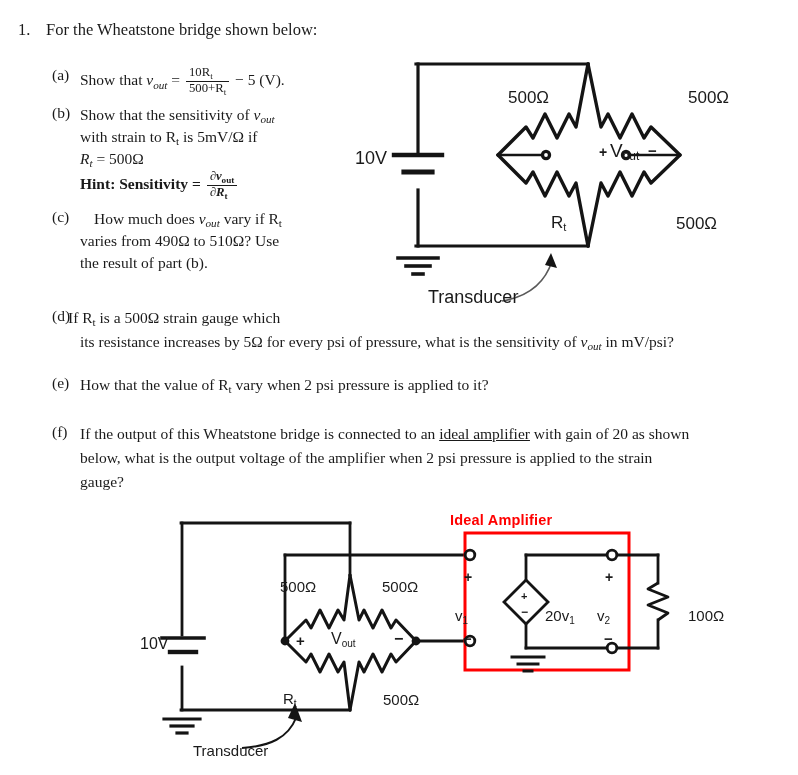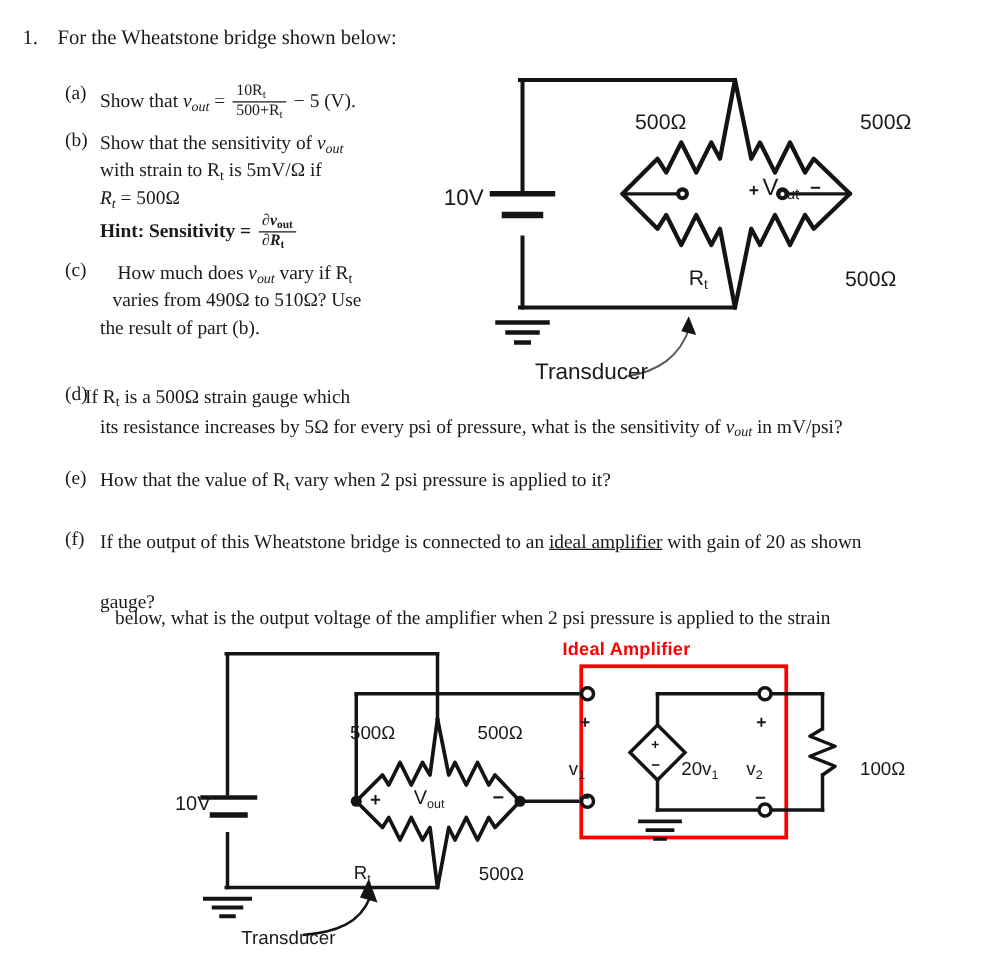--- a/index.html
+++ b/index.html
@@ -99,41 +99,41 @@
   <span class="frac" style="font-style:italic;">
     <span class="num"><span>∂v</span><span class="subn">out</span></span>
     <span class="den"><span>∂R</span><span class="subn">t</span></span>
   </span>
 </div>
 
 <span class="plabel" style="left:52px; top:208px;">(c)</span>
 <div class="ptext" style="left:80px; top:208px; width:255px;margin-left:14px;">
   <span>How much does </span><i class="v">v</i><span class="sub">out</span><span> vary if R</span><span class="subn">t</span>
 </div>
-<div class="ptext" style="left:80px; top:230px;margin-left:10px;">varies from 490Ω to 510Ω? Use</div>
+<div class="ptext" style="left:80px; top:230px;">varies from 490Ω to 510Ω? Use</div>
 <div class="ptext" style="left:80px; top:252px;">the result of part (b).</div>
 
 <span class="plabel" style="left:52px; top:307px;">(d)</span>
 <div class="ptext" style="left:68px; top:307px;">
   <span>If R</span><span class="subn">t</span><span> is a 500Ω strain gauge which</span>
 </div>
 <div class="ptext" style="left:80px; top:331px; width:700px;">
   <span>its resistance increases by 5Ω for every psi of pressure, what is the sensitivity of </span><i class="v">v</i><span class="sub">out</span><span> in mV/psi?</span>
 </div>
 
 <span class="plabel" style="left:52px; top:374px;">(e)</span>
 <div class="ptext" style="left:80px; top:374px; width:700px;">
   <span>How that the value of R</span><span class="subn">t</span><span> vary when 2 psi pressure is applied to it?</span>
 </div>
 
 <span class="plabel" style="left:52px; top:423px;">(f)</span>
 <div class="ptext" style="left:80px; top:423px; width:700px;">
   <span>If the output of this Wheatstone bridge is connected to an </span><span class="uline">ideal amplifier</span><span> with gain of 20 as shown</span>
 </div>
-<div class="ptext" style="left:92px; top:447px; width:700px;margin-top:37px;">below, what is the output voltage of the amplifier when 2 psi pressure is applied to the strain</div>
+<div class="ptext" style="left:80px; top:447px; width:700px;">below, what is the output voltage of the amplifier when 2 psi pressure is applied to the strain</div>
 <div class="ptext" style="left:80px; top:471px;">gauge?</div>
 
 <svg class="circuit" style="left:330px; top:48px;" width="470" height="255" viewBox="0 0 470 255">
   <g stroke="#141414" fill="none" stroke-width="3.2" stroke-linecap="square">
 
     <path d="M88 16 L88 104"></path>
     <path d="M88 142 L88 198"></path>
 
     <path d="M64 107 L112 107" stroke-width="4.4"></path>
     <path d="M74 124 L102 124" stroke-width="5.2"></path>

